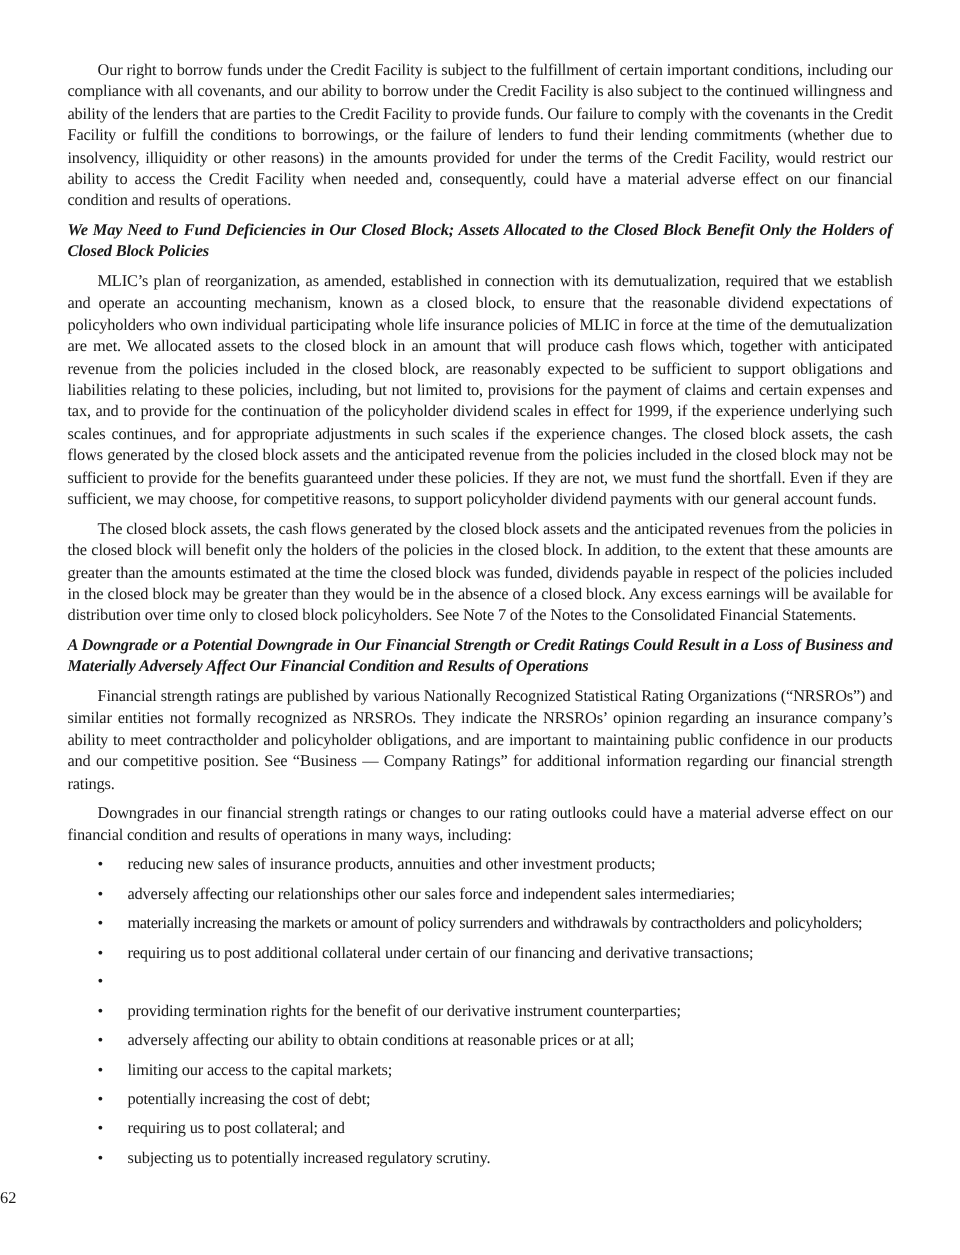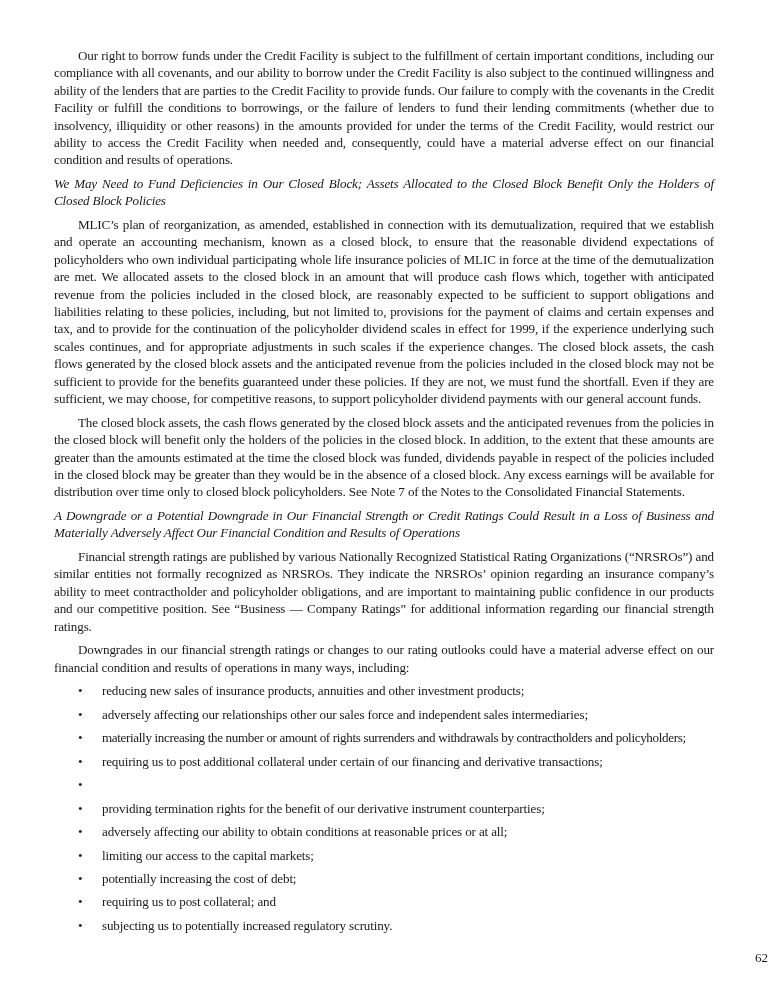--- a/index.html
+++ b/index.html
@@ -24,21 +24,21 @@
       line-height: 17.4px;
       letter-spacing: -0.15px;
     }
     .para {
       margin: 0 0 6.2px 0;
       text-align: justify;
       text-indent: 24px;
     }
     .heading {
       margin: 0 0 6.2px 0;
-      font-weight: normal;
+      font-weight: bold;
       font-style: italic;
       text-align: justify;
     }
     ul.bullets {
       list-style: none;
       margin: 0;
       padding: 0;
     }
     ul.bullets li {
       position: relative;
@@ -50,40 +50,40 @@
     ul.bullets li .bullet {
       position: absolute;
       left: 24px;
       top: 0;
     }
     .page-number {
       position: absolute;
       top: 950px;
       left: 0;
       width: 768px;
-      text-align: right;
+      text-align: left;
       font-size: 13.1px;
     }
   </style>
 </head>
 <body>
 
 <div class="page">
   <p class="para">Our right to borrow funds under the Credit Facility is subject to the fulfillment of certain important conditions, including our compliance with all covenants, and our ability to borrow under the Credit Facility is also subject to the continued willingness and ability of the lenders that are parties to the Credit Facility to provide funds. Our failure to comply with the covenants in the Credit Facility or fulfill the conditions to borrowings, or the failure of lenders to fund their lending commitments (whether due to insolvency, illiquidity or other reasons) in the amounts provided for under the terms of the Credit Facility, would restrict our ability to access the Credit Facility when needed and, consequently, could have a material adverse effect on our financial condition and results of operations.</p>
   <p class="heading">We May Need to Fund Deficiencies in Our Closed Block; Assets Allocated to the Closed Block Benefit Only the Holders of Closed Block Policies</p>
   <p class="para">MLIC’s plan of reorganization, as amended, established in connection with its demutualization, required that we establish and operate an accounting mechanism, known as a closed block, to ensure that the reasonable dividend expectations of policyholders who own individual participating whole life insurance policies of MLIC in force at the time of the demutualization are met. We allocated assets to the closed block in an amount that will produce cash flows which, together with anticipated revenue from the policies included in the closed block, are reasonably expected to be sufficient to support obligations and liabilities relating to these policies, including, but not limited to, provisions for the payment of claims and certain expenses and tax, and to provide for the continuation of the policyholder dividend scales in effect for 1999, if the experience underlying such scales continues, and for appropriate adjustments in such scales if the experience changes. The closed block assets, the cash flows generated by the closed block assets and the anticipated revenue from the policies included in the closed block may not be sufficient to provide for the benefits guaranteed under these policies. If they are not, we must fund the shortfall. Even if they are sufficient, we may choose, for competitive reasons, to support policyholder dividend payments with our general account funds.</p>
   <p class="para">The closed block assets, the cash flows generated by the closed block assets and the anticipated revenues from the policies in the closed block will benefit only the holders of the policies in the closed block. In addition, to the extent that these amounts are greater than the amounts estimated at the time the closed block was funded, dividends payable in respect of the policies included in the closed block may be greater than they would be in the absence of a closed block. Any excess earnings will be available for distribution over time only to closed block policyholders. See Note 7 of the Notes to the Consolidated Financial Statements.</p>
   <p class="heading">A Downgrade or a Potential Downgrade in Our Financial Strength or Credit Ratings Could Result in a Loss of Business and Materially Adversely Affect Our Financial Condition and Results of Operations</p>
   <p class="para">Financial strength ratings are published by various Nationally Recognized Statistical Rating Organizations (“NRSROs”) and similar entities not formally recognized as NRSROs. They indicate the NRSROs’ opinion regarding an insurance company’s ability to meet contractholder and policyholder obligations, and are important to maintaining public confidence in our products and our competitive position. See “Business — Company Ratings” for additional information regarding our financial strength ratings.</p>
   <p class="para">Downgrades in our financial strength ratings or changes to our rating outlooks could have a material adverse effect on our financial condition and results of operations in many ways, including:</p>
 
   <ul class="bullets">
     <li><span class="bullet">•</span><span>reducing new sales of insurance products, annuities and other investment products;</span></li>
     <li><span class="bullet">•</span><span>adversely affecting our relationships other our sales force and independent sales intermediaries;</span></li>
-    <li><span class="bullet">•</span><span style="letter-spacing:-0.35px">materially increasing the number or amount of rights surrenders and withdrawals by contractholders and policyholders;</span></li>
+    <li><span class="bullet">•</span><span style="letter-spacing:-0.35px">materially increasing the markets or amount of policy surrenders and withdrawals by contractholders and policyholders;</span></li>
     <li><span class="bullet">•</span><span>requiring us to post additional collateral under certain of our financing and derivative transactions;</span></li>
     <li><span class="bullet">•</span></li>
     <li><span class="bullet">•</span><span>providing termination rights for the benefit of our derivative instrument counterparties;</span></li>
     <li><span class="bullet">•</span><span>adversely affecting our ability to obtain conditions at reasonable prices or at all;</span></li>
     <li><span class="bullet">•</span><span>limiting our access to the capital markets;</span></li>
     <li><span class="bullet">•</span><span>potentially increasing the cost of debt;</span></li>
     <li><span class="bullet">•</span><span>requiring us to post collateral; and</span></li>
     <li><span class="bullet">•</span><span>subjecting us to potentially increased regulatory scrutiny.</span></li>
   </ul>
 </div>

